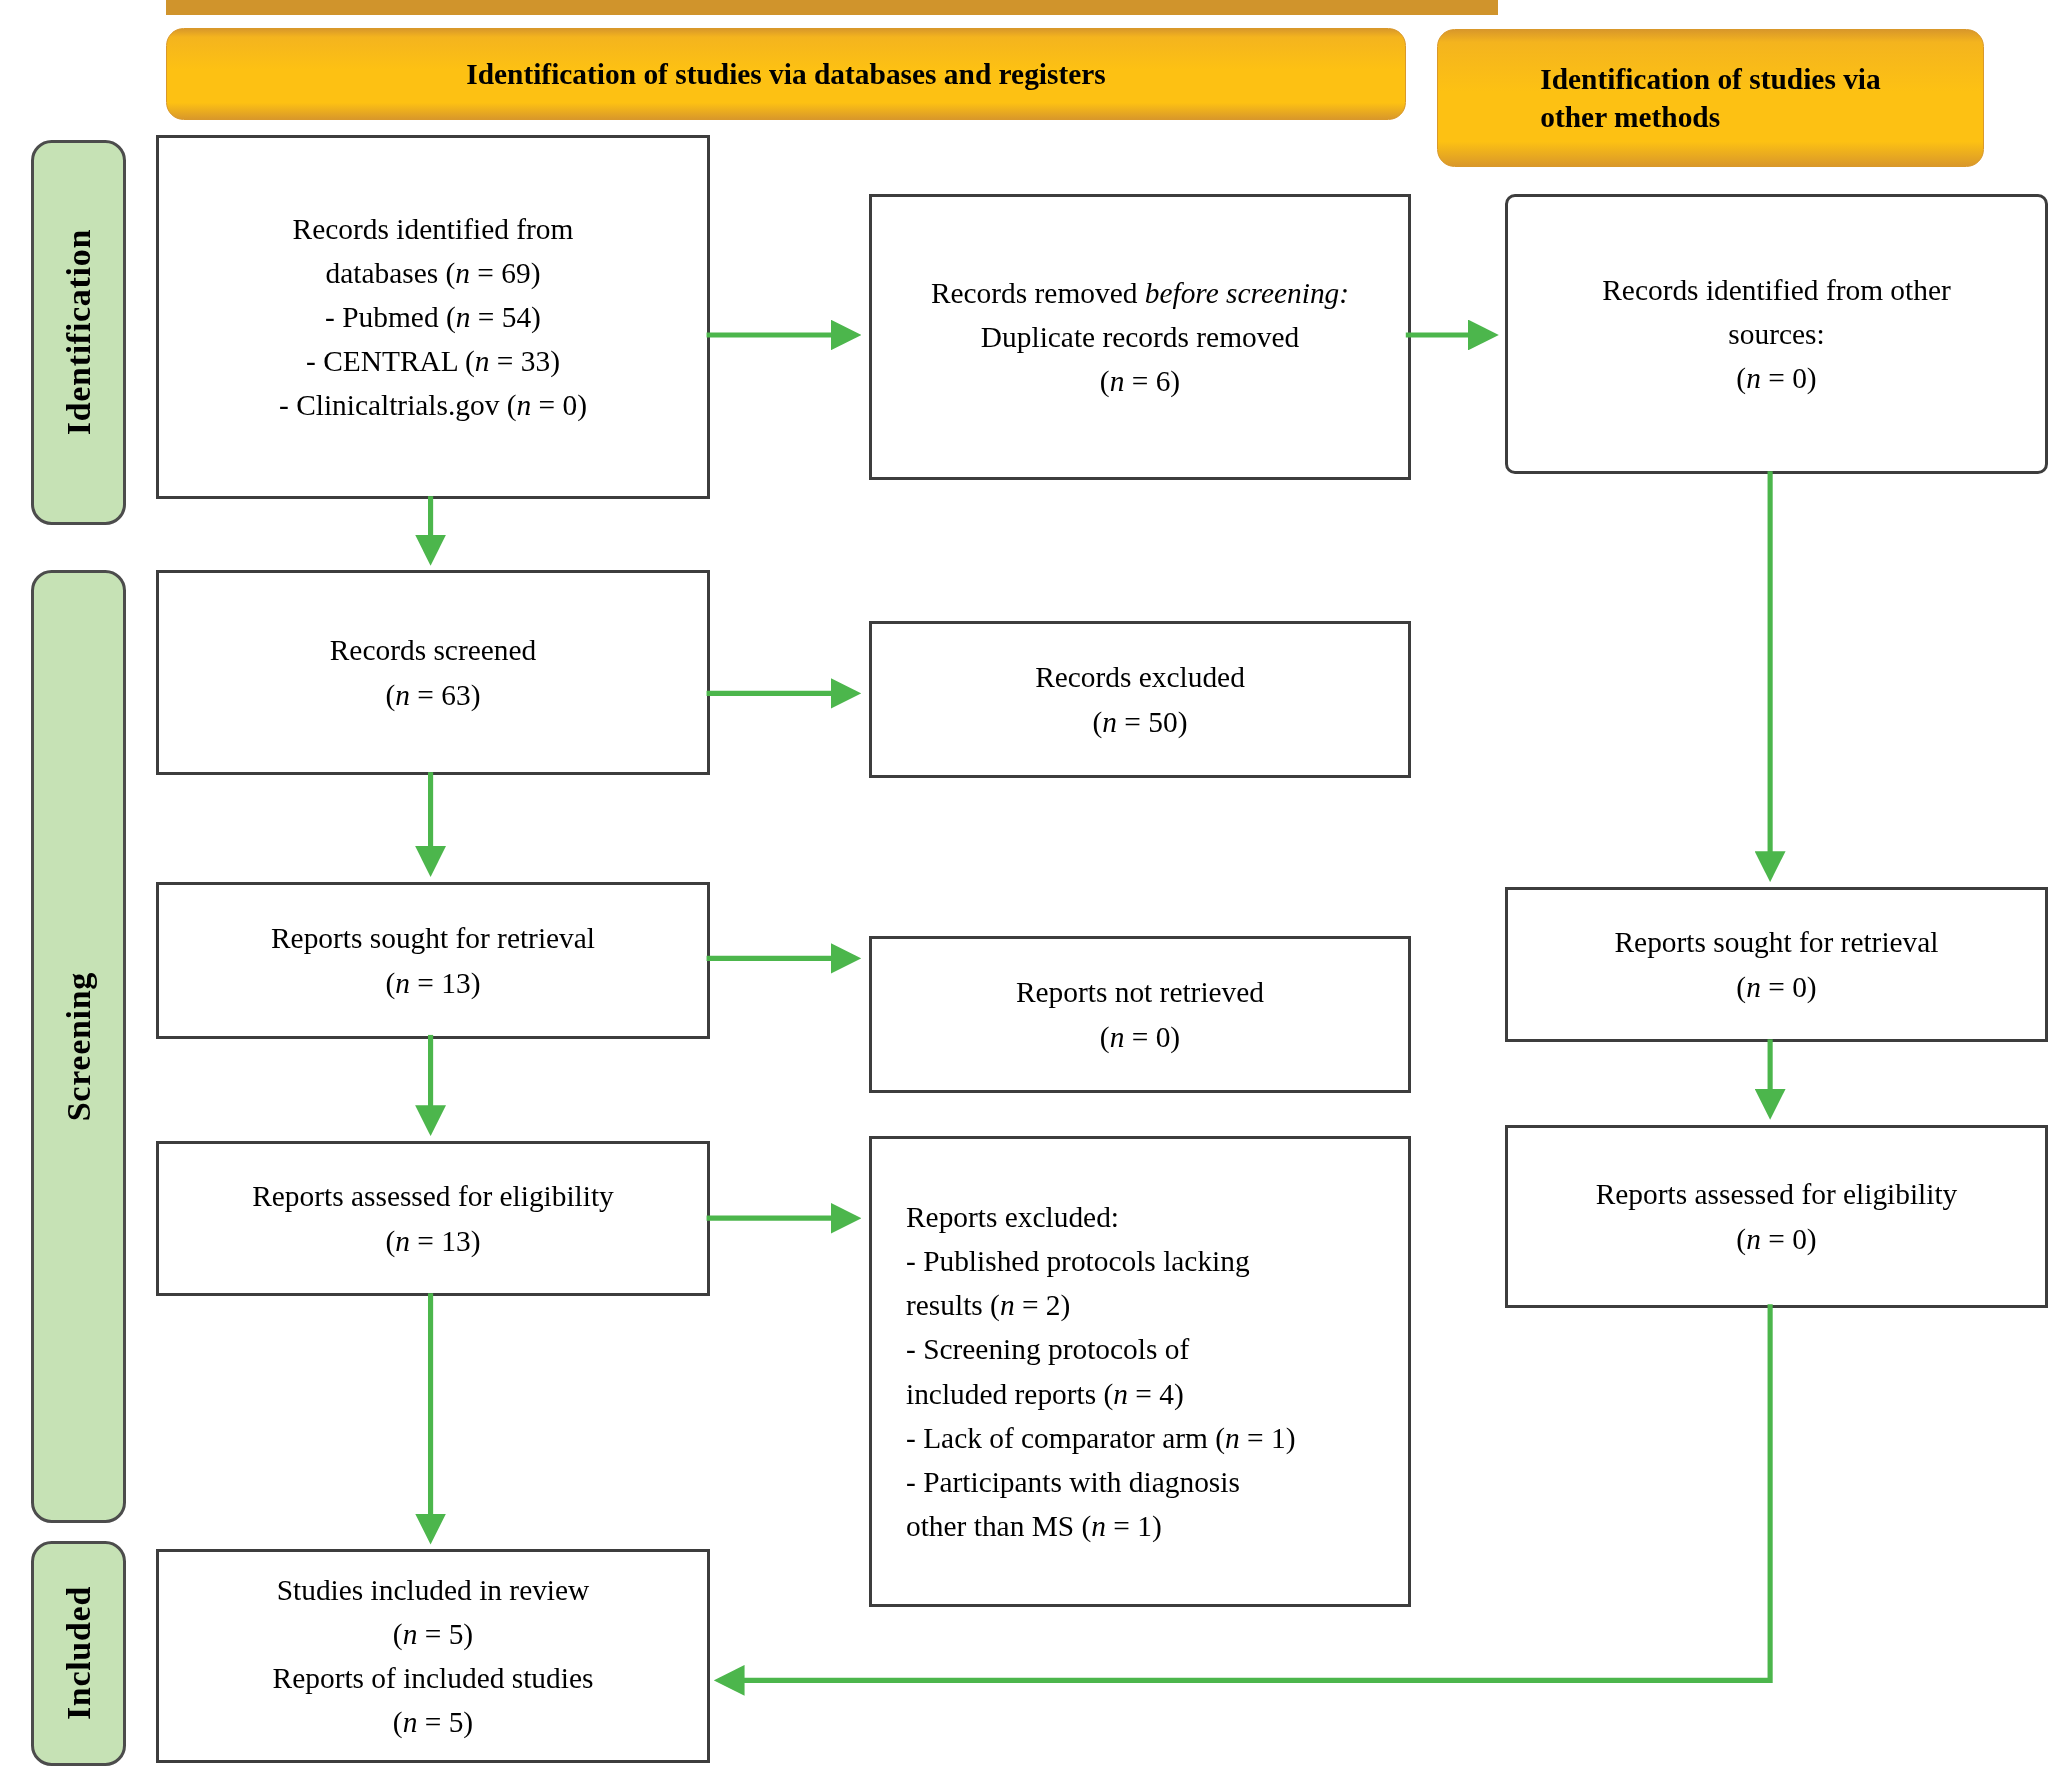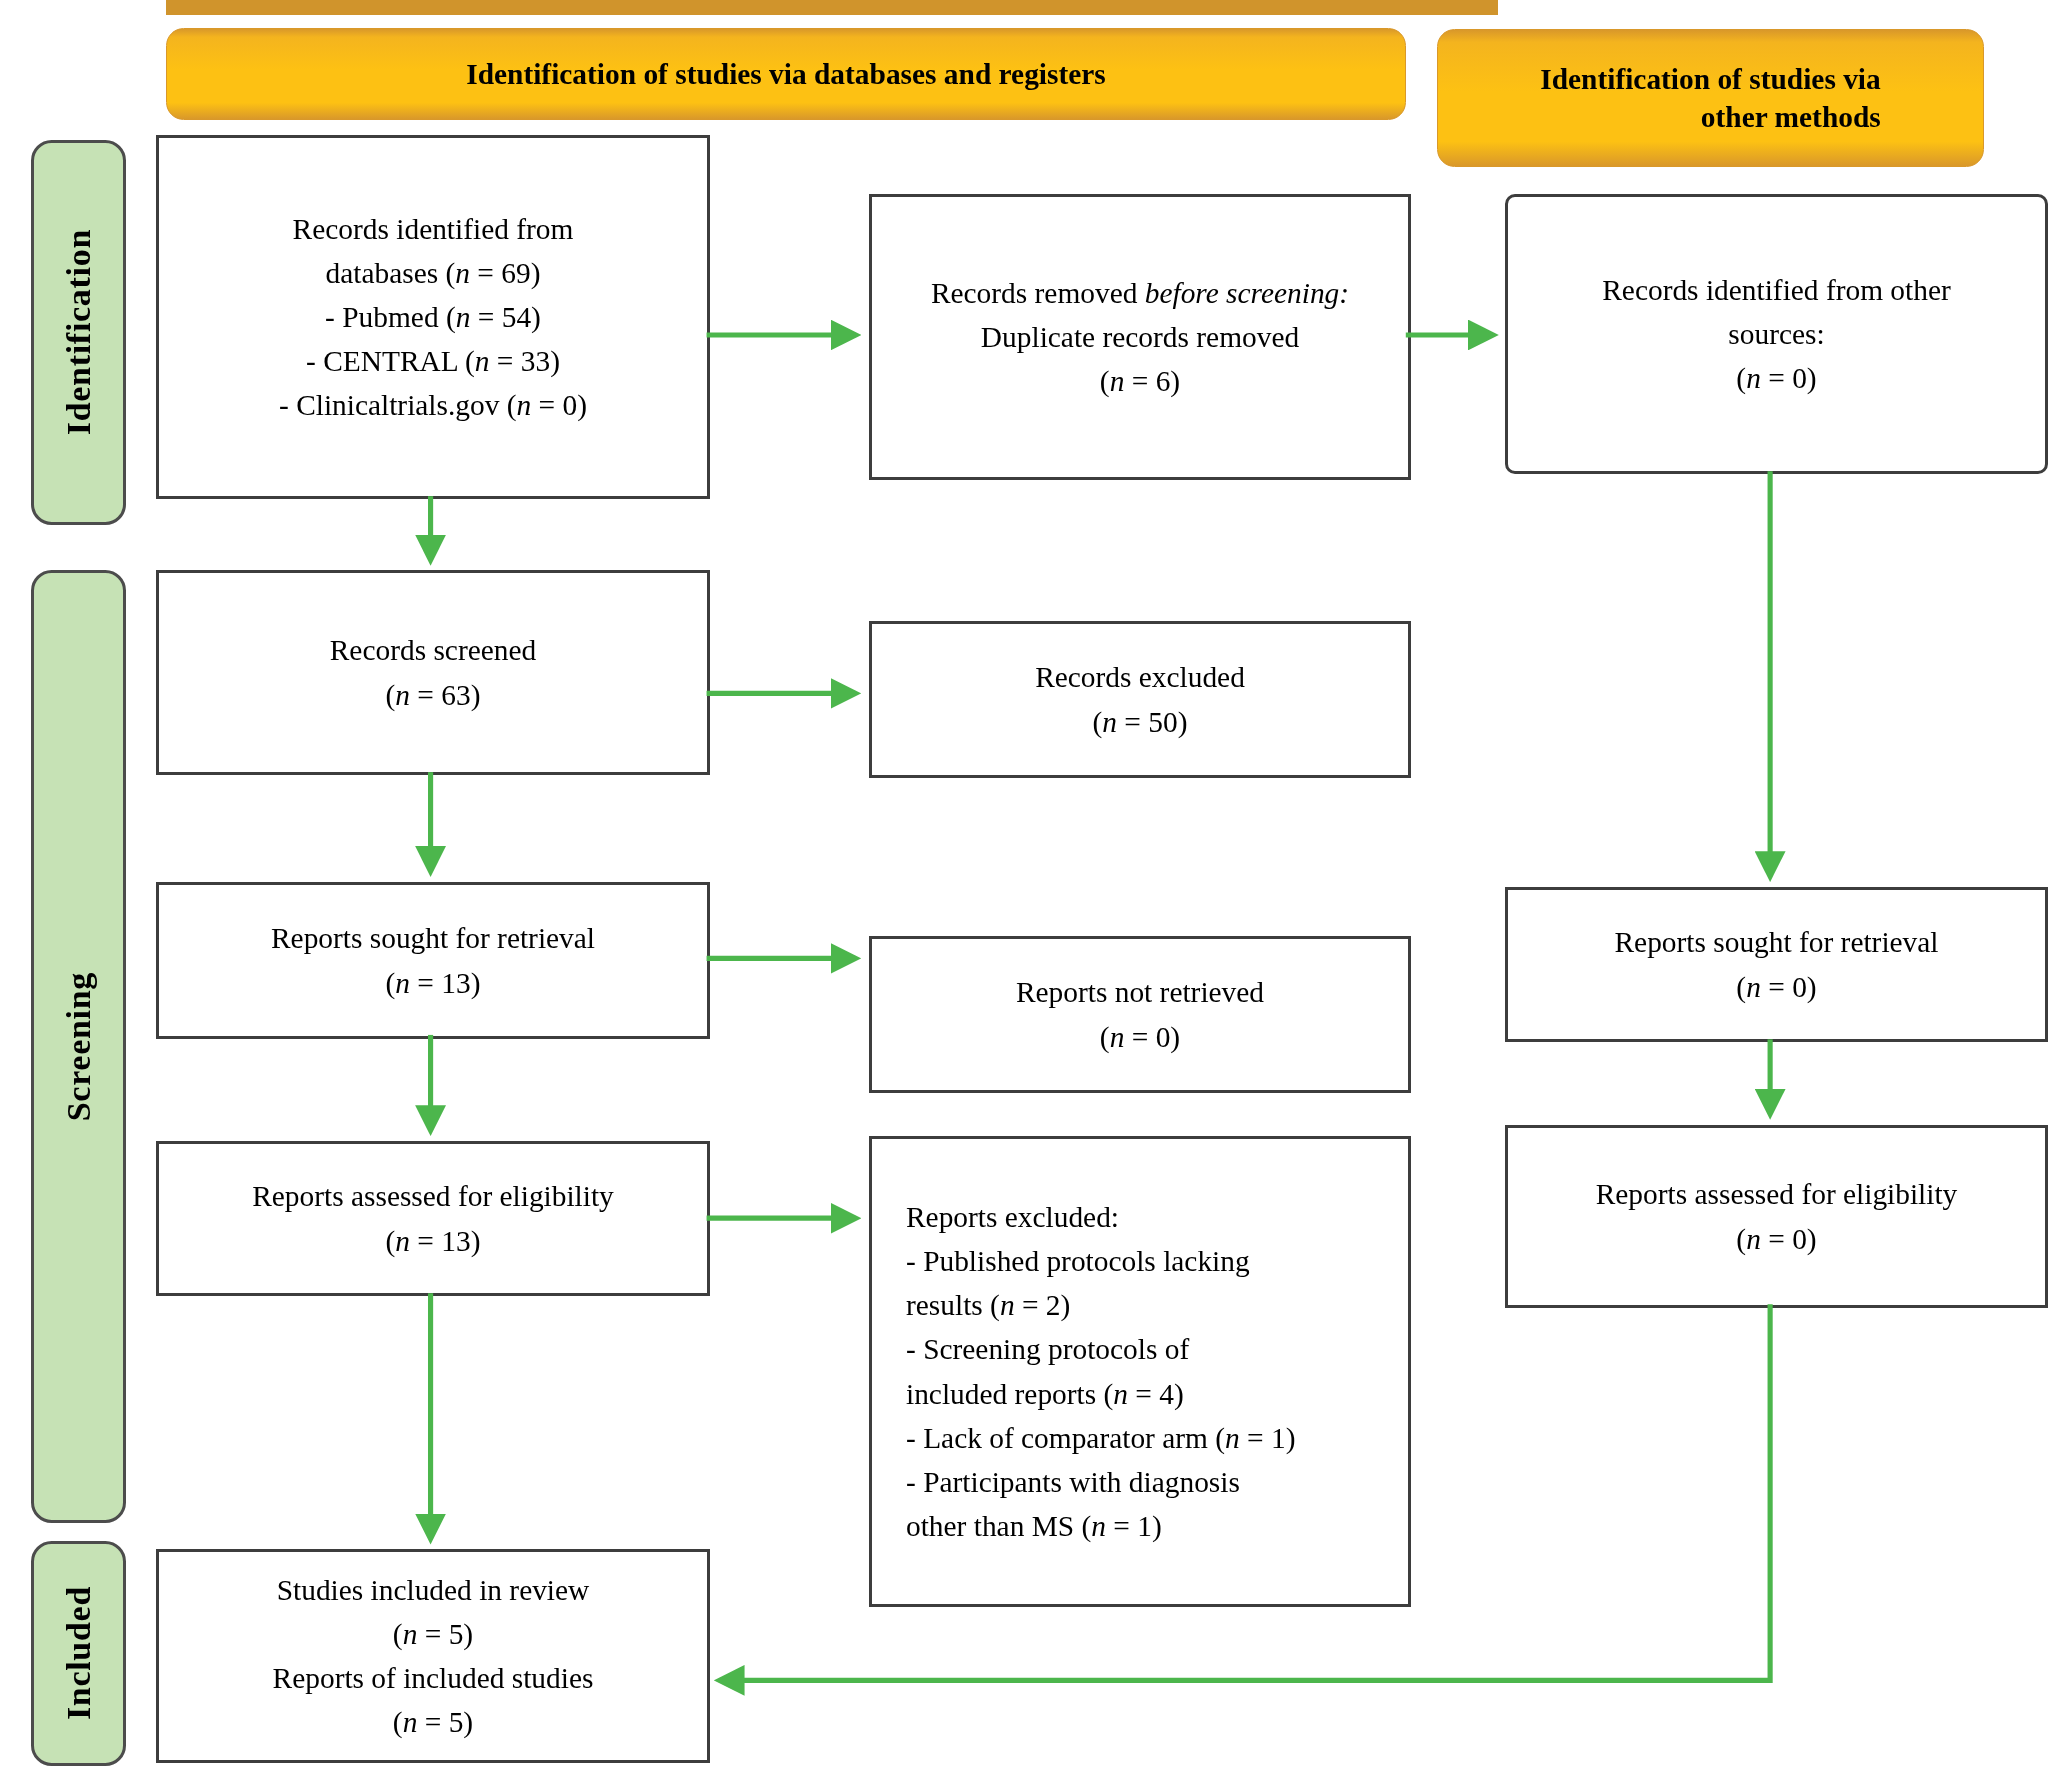--- a/index.html
+++ b/index.html
@@ -8,21 +8,21 @@
     font-family:"Liberation Serif","DejaVu Serif",serif;color:#000;
     overflow:hidden;
   }
   
   .topstrip{position:absolute;left:166px;top:0;width:1332px;height:14.7px;background:#d0942c;}
   
   .banner{
     position:absolute;border-radius:17.7px;
     background:linear-gradient(180deg,#d9982a 0%,#f4b41e 9%,#fdc113 45%,#fdc113 82%,#d9982a 100%);
     border:1.5px solid #d9982a;
-    display:flex;align-items:center;justify-content:center;text-align:right;
+    display:flex;align-items:center;justify-content:center;text-align:left;
     font-weight:bold;font-size:29.4px;line-height:1.3;
   }
   #banner-db{left:166px;top:28px;width:1238px;height:90px;}
   #banner-other{left:1437px;top:29.4px;width:545px;height:136px;}
   
   .side{
     position:absolute;background:#c6e2b5;border:3.7px solid #4c4c4c;border-radius:20.6px;
     display:flex;align-items:center;justify-content:center;
   }
   .side span{

